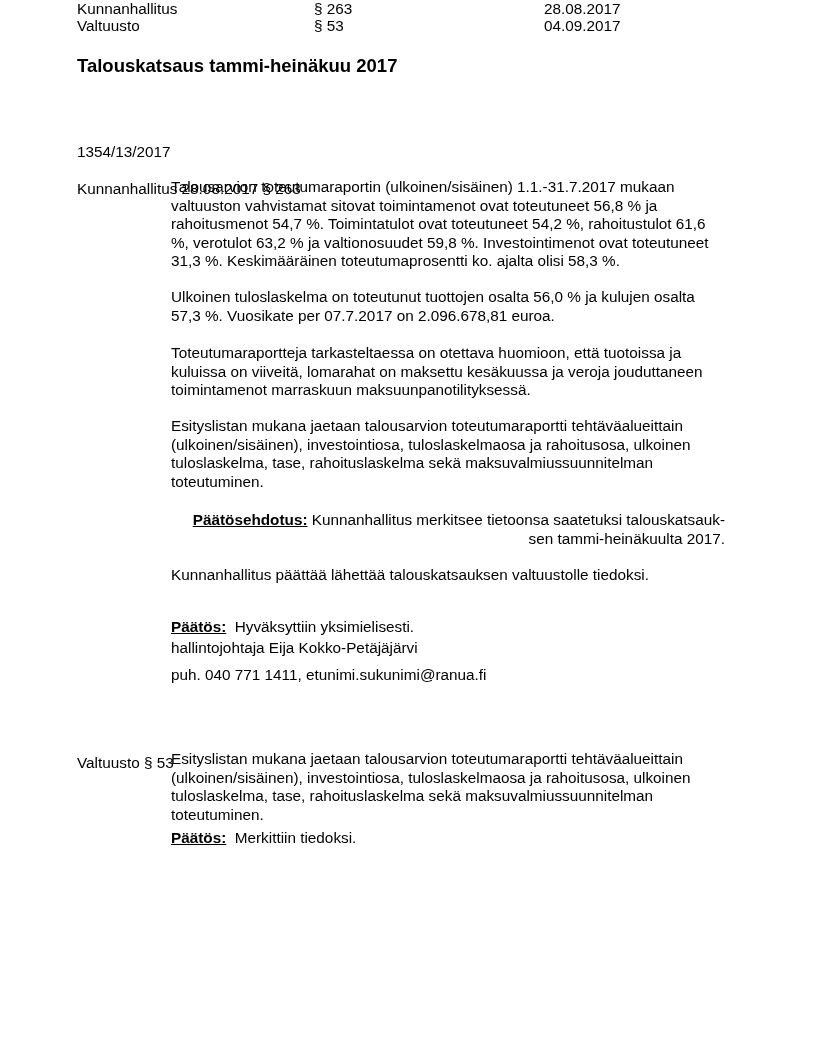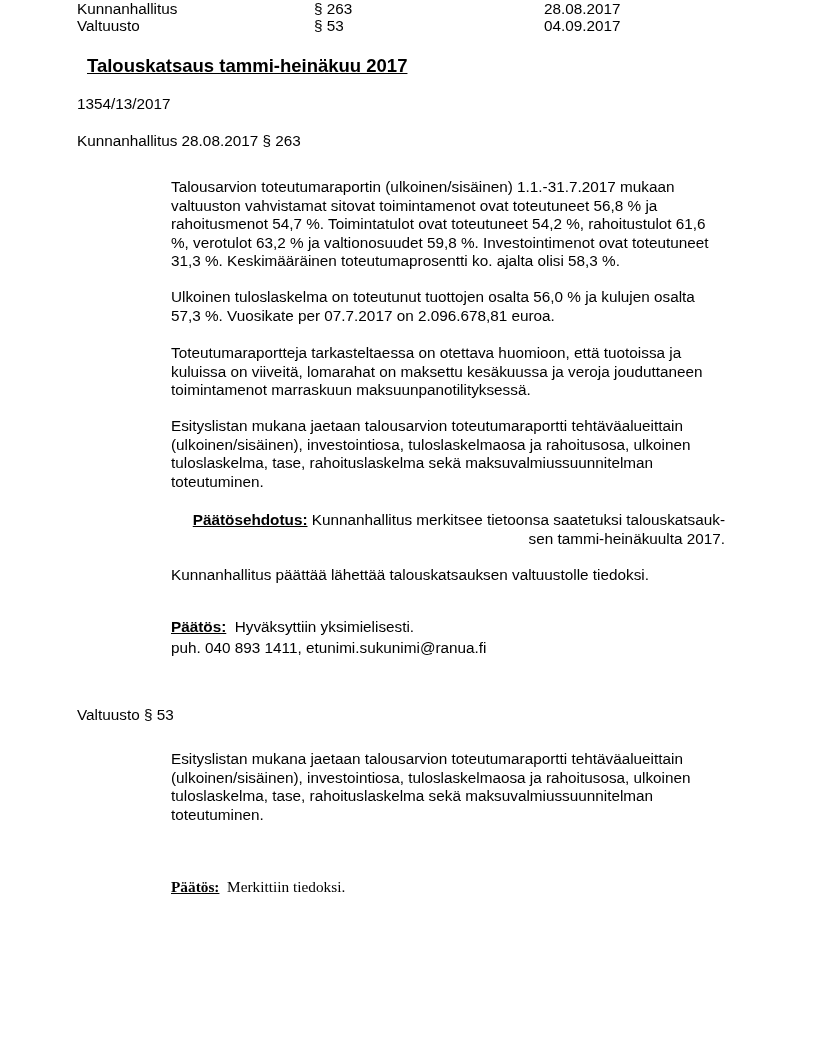--- a/index.html
+++ b/index.html
@@ -6,24 +6,24 @@
   body {
     width: 816px; height: 1056px; position: relative; overflow: hidden;
     font-family: "Liberation Sans", sans-serif; color: #000; font-size: 15.3px;
   }
   .hdr-row { position: absolute; left: 77px; height: 18px; line-height: 18px; }
   .hdr-row span { position: absolute; top: 0; white-space: nowrap; }
   .col1 { left: 0; }
   .col2 { left: 237px; }
   .col3 { left: 467px; }
   .title {
-    position: absolute; left: 87px; top: 54px; font-weight: bold; font-size: 18.5px;
-    line-height: 24px; white-space: nowrap; text-decoration: underline;
+    position: absolute; left: 77px; top: 54px; font-weight: bold; font-size: 18.5px;
+    line-height: 24px; white-space: nowrap;
   }
-  .line { position: absolute; left: 77px; white-space: nowrap; line-height: 18px; }
+  .line { position: absolute; left: 77px; white-space: nowrap; line-height: 18px; margin-top: 48px; }
   .para {
     position: absolute; left: 163px; width: 570px; line-height: 18.6px;
   }
   .para p { margin: 8px; }
   .lbl { font-weight: bold; text-decoration: underline; }
 </style>
 </head>
 <body>
 
 <div class="hdr-row" style="top:0px;">
@@ -56,22 +56,23 @@
 <div class="para" style="top:503px;text-align:right;">
   <p><span class="lbl">Päätösehdotus:</span><span> Kunnanhallitus merkitsee tietoonsa saatetuksi talouskatsauk-sen tammi-heinäkuulta 2017.</span></p>
 </div>
 <div class="para" style="top:558px;">
   <p>Kunnanhallitus päättää lähettää talouskatsauksen valtuustolle tiedoksi.</p>
 </div>
 <div class="para" style="top:610px;">
   <p style="white-space:pre;"><span class="lbl">Päätös:</span><span>  Hyväksyttiin yksimielisesti.</span></p>
 </div>
 <div class="para" style="top:631px;">
-  <p>puh. 040 893 1411, etunimi.sukunimi@ranua.fi</p>
+  <p>hallintojohtaja Eija Kokko-Petäjäjärvi</p>
+  <p>puh. 040 771 1411, etunimi.sukunimi@ranua.fi</p>
 </div>
 
 <div class="line" style="top:706px;">Valtuusto § 53</div>
 <div class="para" style="top:742px;">
   <p>Esityslistan mukana jaetaan talousarvion toteutumaraportti tehtäväalueittain (ulkoinen/sisäinen), investointiosa, tuloslaskelmaosa ja rahoitusosa, ulkoinen tuloslaskelma, tase, rahoituslaskelma sekä maksuvalmiussuunnitelman toteutuminen.</p>
 </div>
-<div class="para" style="top:870px;font-family:Liberation Serif, serif;">
+<div class="para" style="top:821px;">
   <p style="white-space:pre;"><span class="lbl">Päätös:</span><span>  Merkittiin tiedoksi.</span></p>
 </div>
 
 </body></html>

